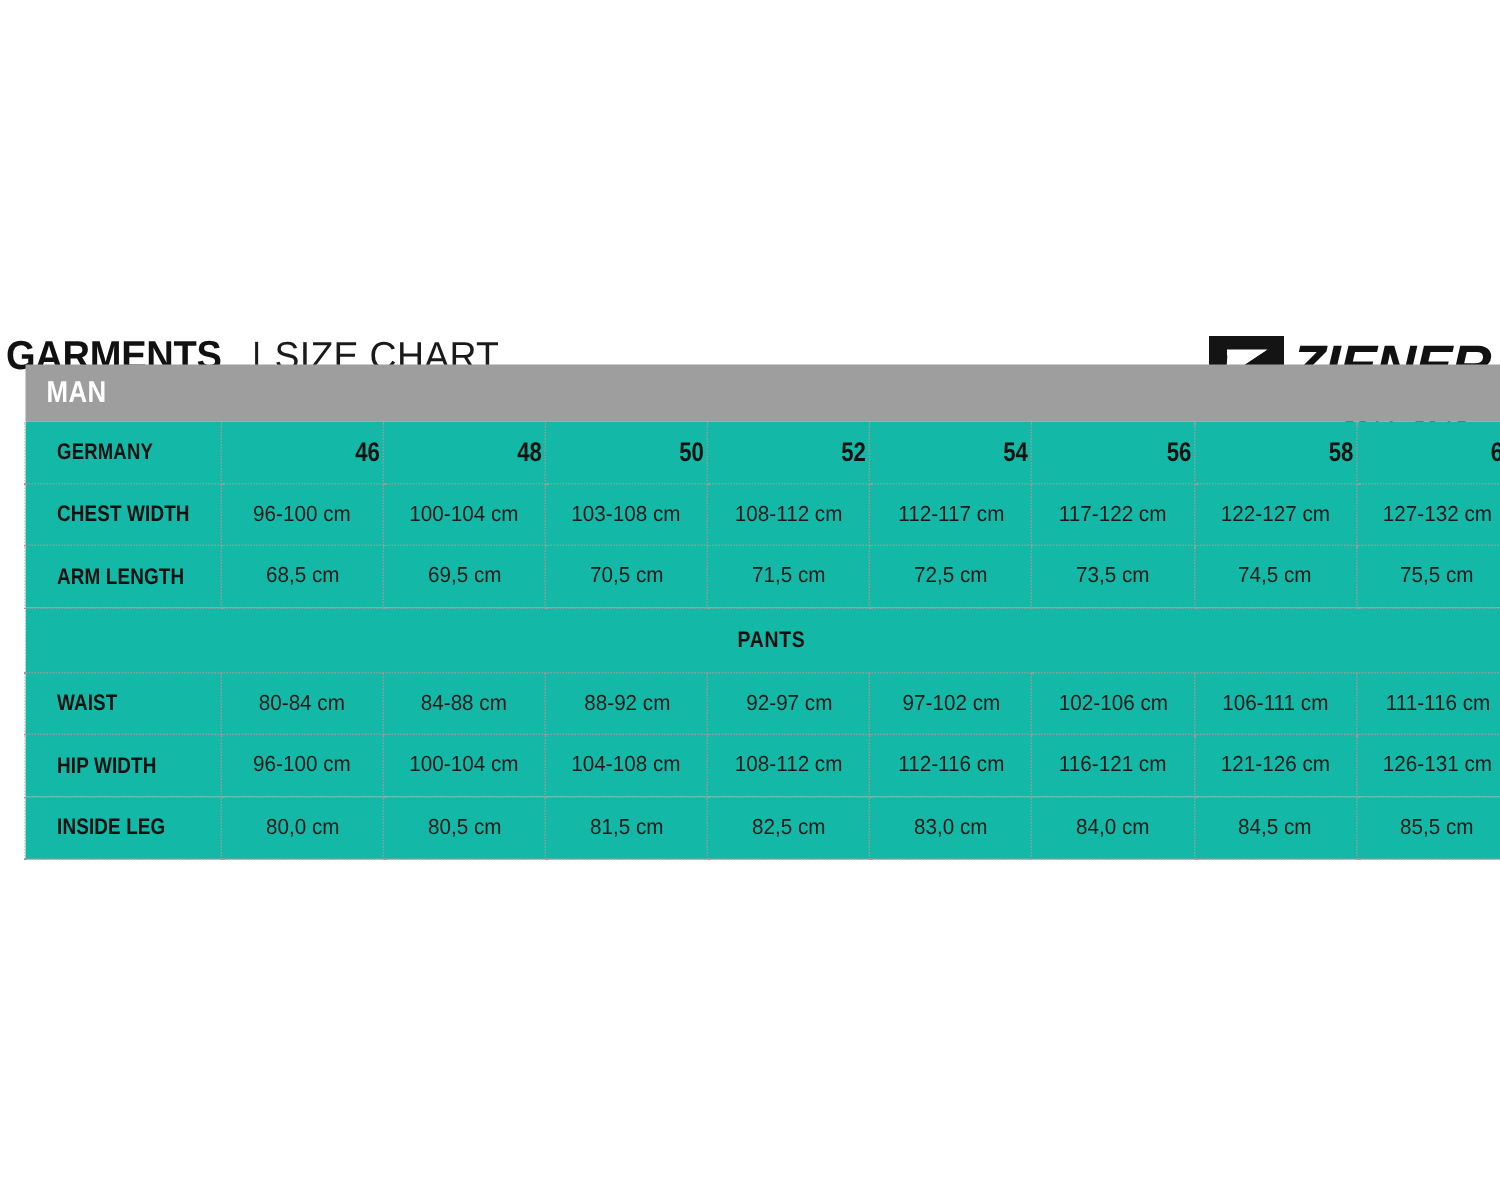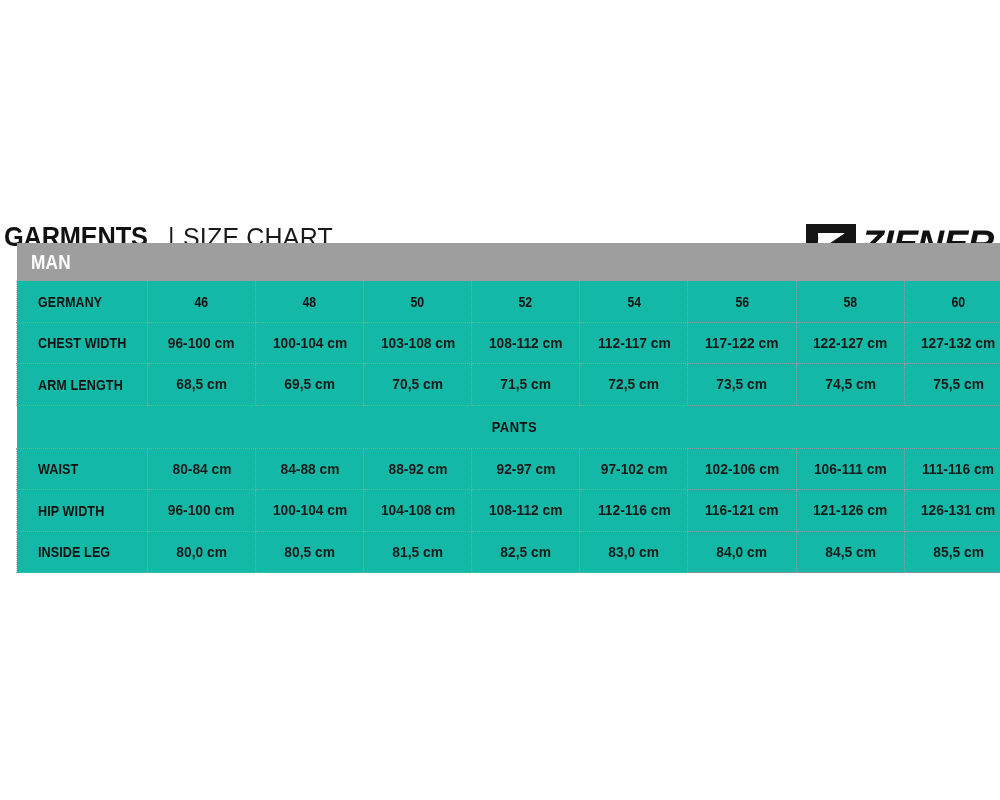--- a/index.html
+++ b/index.html
@@ -132,22 +132,22 @@
     display: inline-block;
     transform: scaleX(0.86);
     transform-origin: left center;
   }
 
   
   .size-row td {
     height: 41px;
     border-right: 1px dotted #9a9a9a;
     border-bottom: 1px dotted #9a9a9a;
-    text-align: center;
-    font-size: 15px;
+    text-align: right;
+    font-size: 18px;
     font-weight: 700;
     color: #111111;
     font-stretch: condensed;
   }
   .size-row td:first-child { border-left: 1px dotted #cfcfcf; }
   .size-row td:last-child  { border-right: 1px dotted #9a9a9a; }
   .size-row .lbl {
     text-align: left;
     padding-left: 14px;
     font-size: 15px;
@@ -169,21 +169,21 @@
   }
   .section-row .sq { display: inline-block; transform: scaleX(0.86); }
 
   
   .data-row td {
     height: 41.5px;
     border-right: 1px dotted #9a9a9a;
     border-bottom: 1px dotted #9a9a9a;
     text-align: center;
     font-size: 14.5px;
-    font-weight: 700;
+    font-weight: 400;
     color: #1a1a1a;
   }
   .data-row td:first-child { border-left: 1px dotted #cfcfcf; }
   .data-row .lbl {
     text-align: left;
     padding-left: 21px;
     font-size: 15px;
     font-weight: 700;
     color: #111111;
     letter-spacing: 0.1px;

